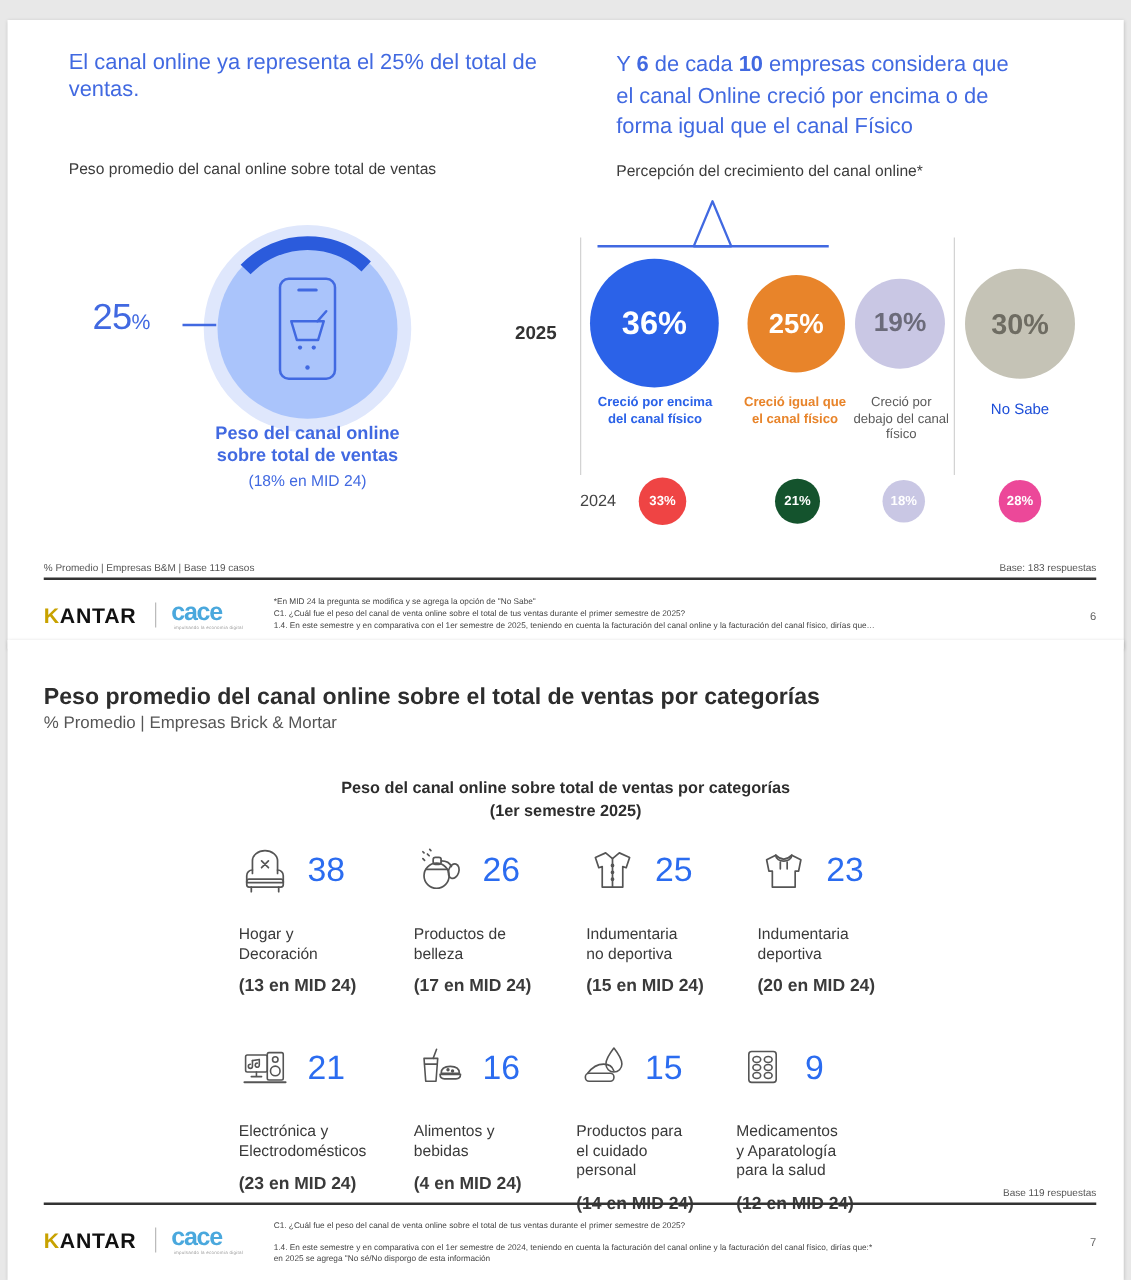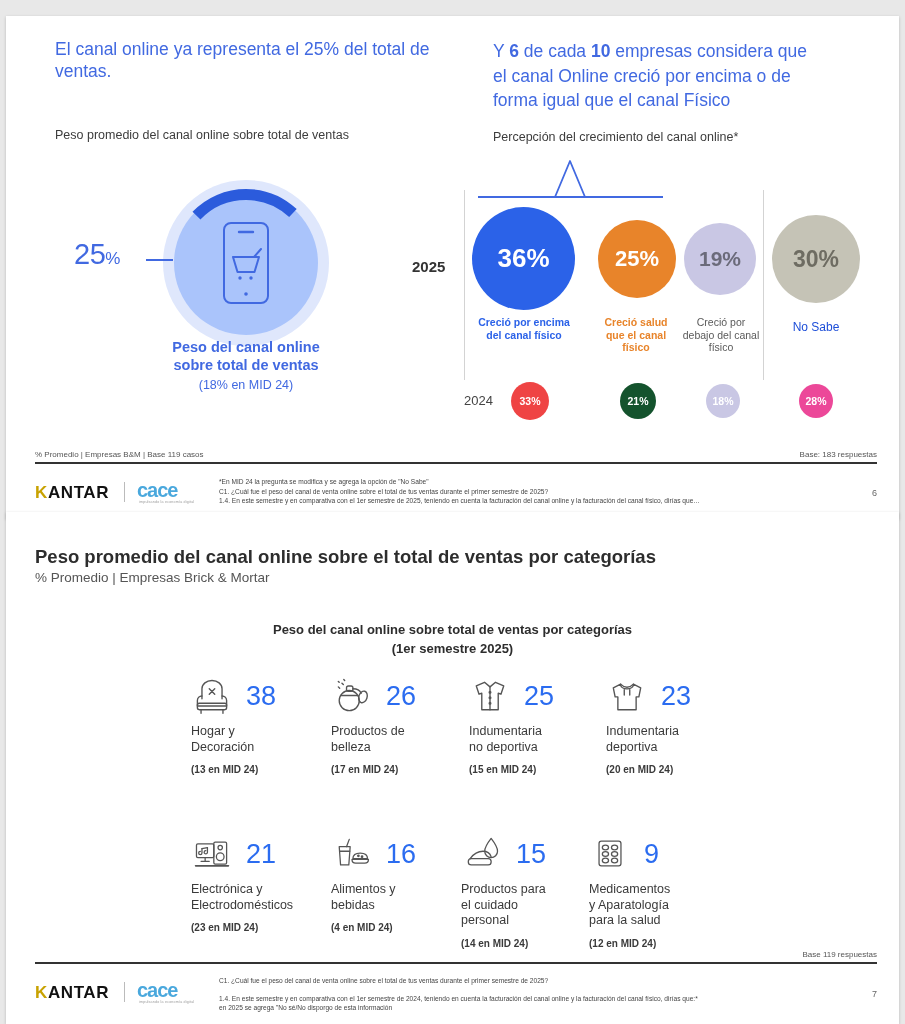--- a/index.html
+++ b/index.html
@@ -127,24 +127,24 @@
 
   .cat-grid { position:absolute; left:185px; top:160px; width:560px; }
   .cat-row { position:relative; height:130px; }
   .cat-cell { position:absolute; width:140px; }
   .cat-top { display:flex; align-items:center; height:48px; }
   .cat-icon { width:42px; height:44px; flex:0 0 42px; }
   .cat-num {
     font-size:27px; font-weight:400; color:#2b6cf0; line-height:1; margin-left:13px;
   }
   .cat-name {
-    margin-top:4px; font-size:12.5px; line-height:15.5px; color:#3a3a3a; font-weight:400;
+    margin-top:20px; font-size:12.5px; line-height:15.5px; color:#3a3a3a; font-weight:400;
   }
   .cat-mid {
-    margin-top:9px; font-size:10px; font-weight:700; color:#3a3a3a;
+    margin-top:9px; font-size:14px; font-weight:700; color:#3a3a3a;
   }
 </style>
 </head>
 <body>
 
 <div class="deck">
 
   <div class="slide" id="slide-1">
 
     <div class="s1-head-left">El canal online ya representa el 25% del total de ventas.</div>
@@ -195,21 +195,21 @@
       <span>Creció por encima del canal físico</span>
     </div>
     <div class="small-bub" style="left:505px; top:366px; width:38px; height:38px; background:#ef4444;">
       <span>33%</span>
     </div>
 
     <div class="bubble" style="left:592px; top:204px; width:78px; height:78px; background:#e8842a; font-size:22px;">
       <span>25%</span>
     </div>
     <div class="blabel" style="left:588px; top:300px; width:84px; color:#e8842a;">
-      <span>Creció salud que el canal físico</span>
+      <span>Creció igual que el canal físico</span>
     </div>
     <div class="small-bub" style="left:614px; top:367px; width:36px; height:36px; background:#14532d;">
       <span>21%</span>
     </div>
 
     <div class="bubble" style="left:678px; top:207px; width:72px; height:72px; background:#c9c7e4; font-size:21px; color:#6b6b7a;">
       <span>19%</span>
     </div>
     <div class="blabel plain" style="left:675px; top:300px; width:80px; color:#5a5a5a;">
       <span>Creció por debajo del canal físico</span>

